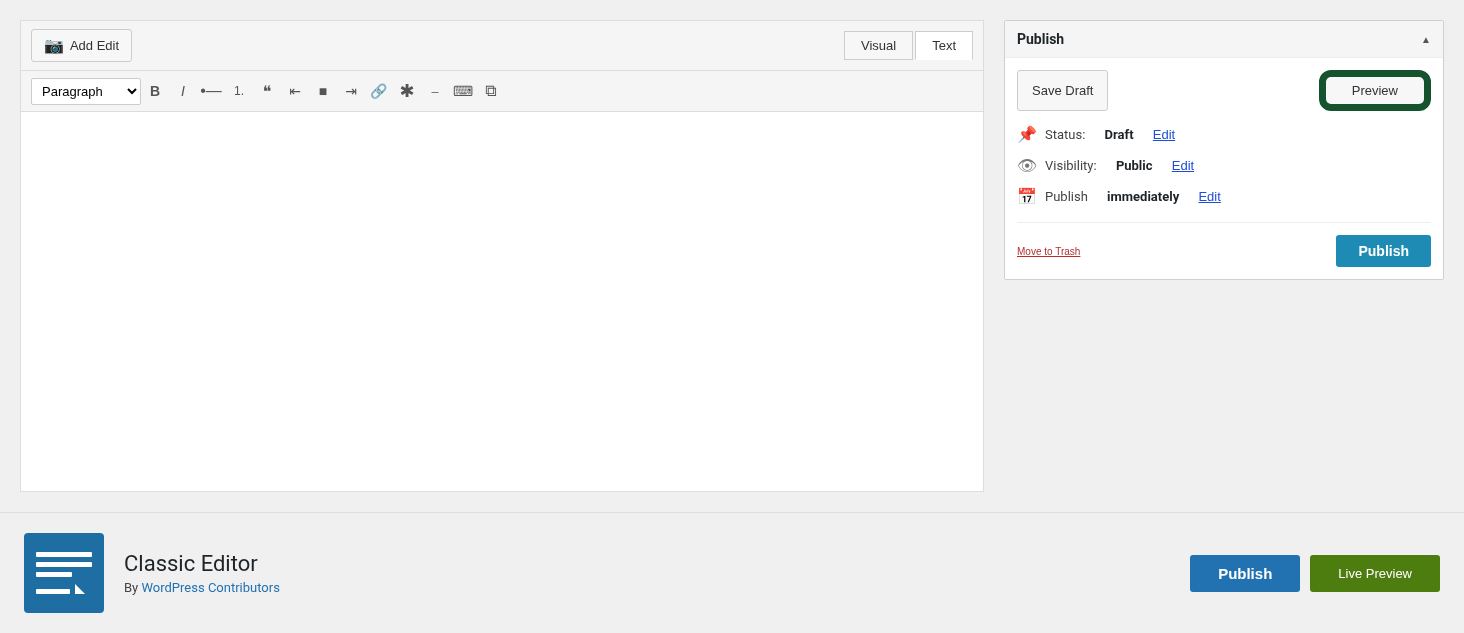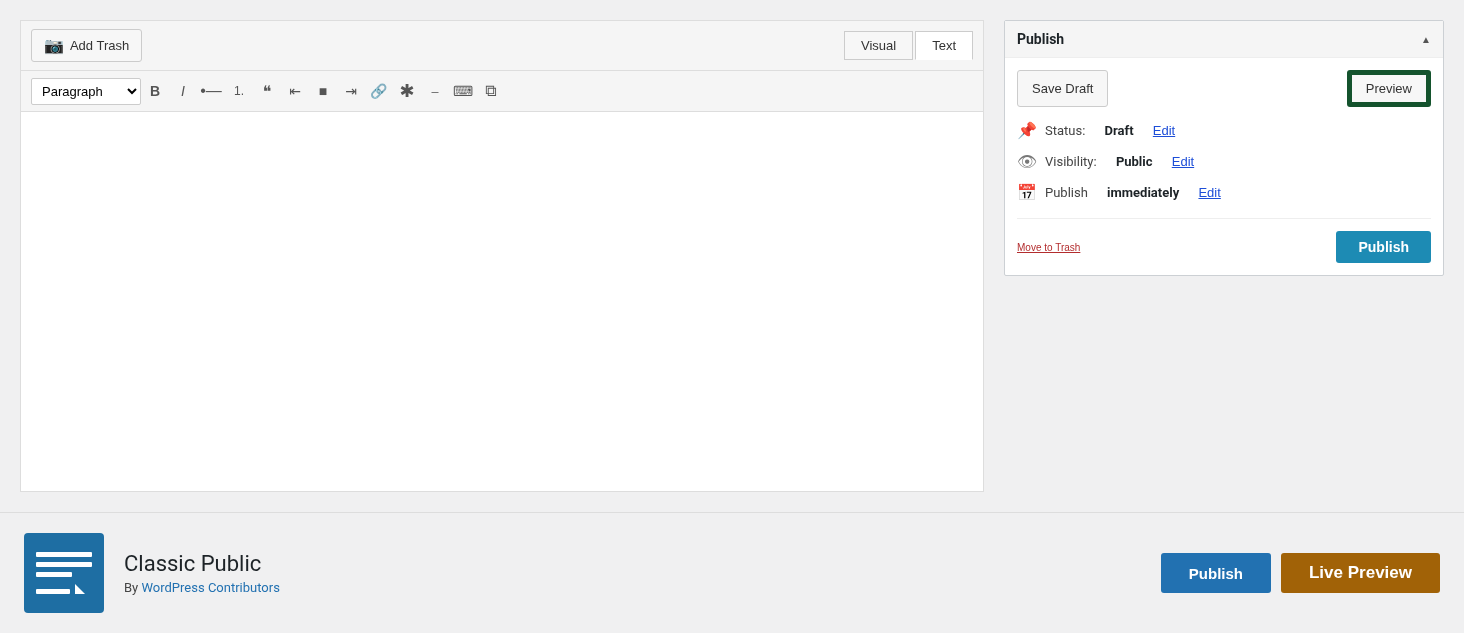--- a/index.html
+++ b/index.html
@@ -164,25 +164,25 @@
       padding: 6px 14px;
       font-size: 13px;
       background: #f7f7f7;
       border: 1px solid #ccc;
       border-radius: 3px;
       cursor: pointer;
       color: #333;
     }
 
     .preview-btn {
-      padding: 6px 14px;
+      padding: 6px 26px;
       font-size: 13px;
       background: #f7f7f7;
-      border: 5px solid #14532d;
-      border-radius: 3px;
+      border: 7px solid #14532d;
+      border-radius: 12px;
       cursor: pointer;
       color: #333;
     }
 
     .publish-meta {
       display: flex;
       flex-direction: column;
       gap: 12px;
       margin-bottom: 16px;
     }
@@ -315,40 +315,40 @@
       font-weight: 600;
       background: #2271b1;
       color: #fff;
       border: none;
       border-radius: 3px;
       cursor: pointer;
     }
 
     .live-preview-btn {
       padding: 10px 28px;
-      font-size: 17px;
-      font-weight: 700;
-      background: #a16207;
+      font-size: 13px;
+      font-weight: 400;
+      background: #4d7c0f;
       color: #fff;
       border: none;
       border-radius: 3px;
       cursor: pointer;
     }
   </style>
 </head>
 <body>
 
 <div class="editor-area">
 
   <div class="editor-panel">
 
     <div class="editor-topbar">
       <button class="add-media-btn">
         <span style="font-size:16px;">📷</span>
-        <span>Add Trash</span>
+        <span>Add Edit</span>
       </button>
 
       <div class="view-tabs">
         <button class="view-tab">Visual</button>
         <button class="view-tab active">Text</button>
       </div>
     </div>
 
     <div class="toolbar-row">
       <select class="format-select">
@@ -469,21 +469,21 @@
       <div class="plugin-icon-line"></div>
       <div class="plugin-icon-line"></div>
       <div class="plugin-icon-line short"></div>
       <div style="display:flex; align-items:flex-end; gap:3px; width:100%; margin-top:2px;">
         <div style="width:60%; height:5px; background:#fff; border-radius:1px;"></div>
         <div style="width:0; height:0; border-left:10px solid #fff; border-top:10px solid transparent; margin-left:2px;"></div>
       </div>
     </div>
 
     <div class="plugin-text-info">
-      <div class="plugin-name">Classic Public</div>
+      <div class="plugin-name">Classic Editor</div>
       <div class="plugin-by">
         <span>By</span>
         <a class="plugin-author-link" href="#">WordPress Contributors</a>
       </div>
     </div>
   </div>
 
   <div class="plugin-actions">
     <button class="download-btn">Publish</button>
     <button class="live-preview-btn">Live Preview</button>

